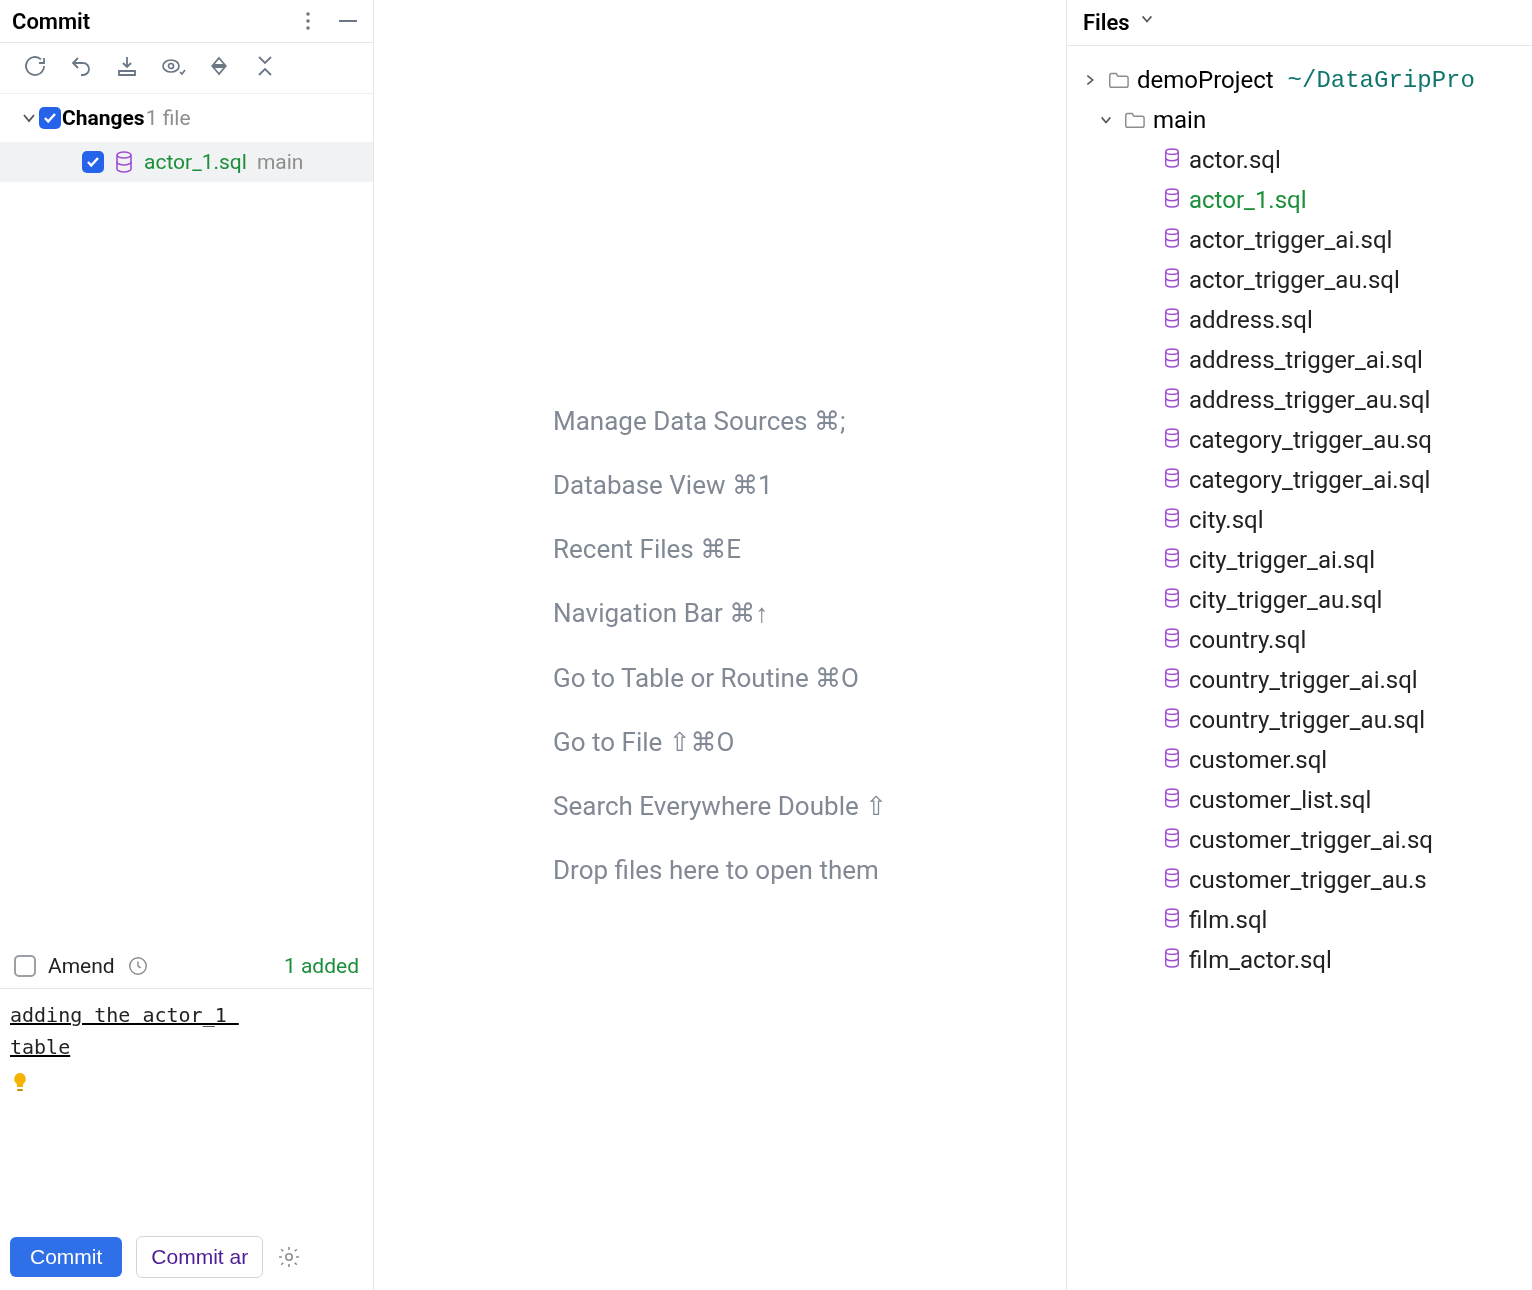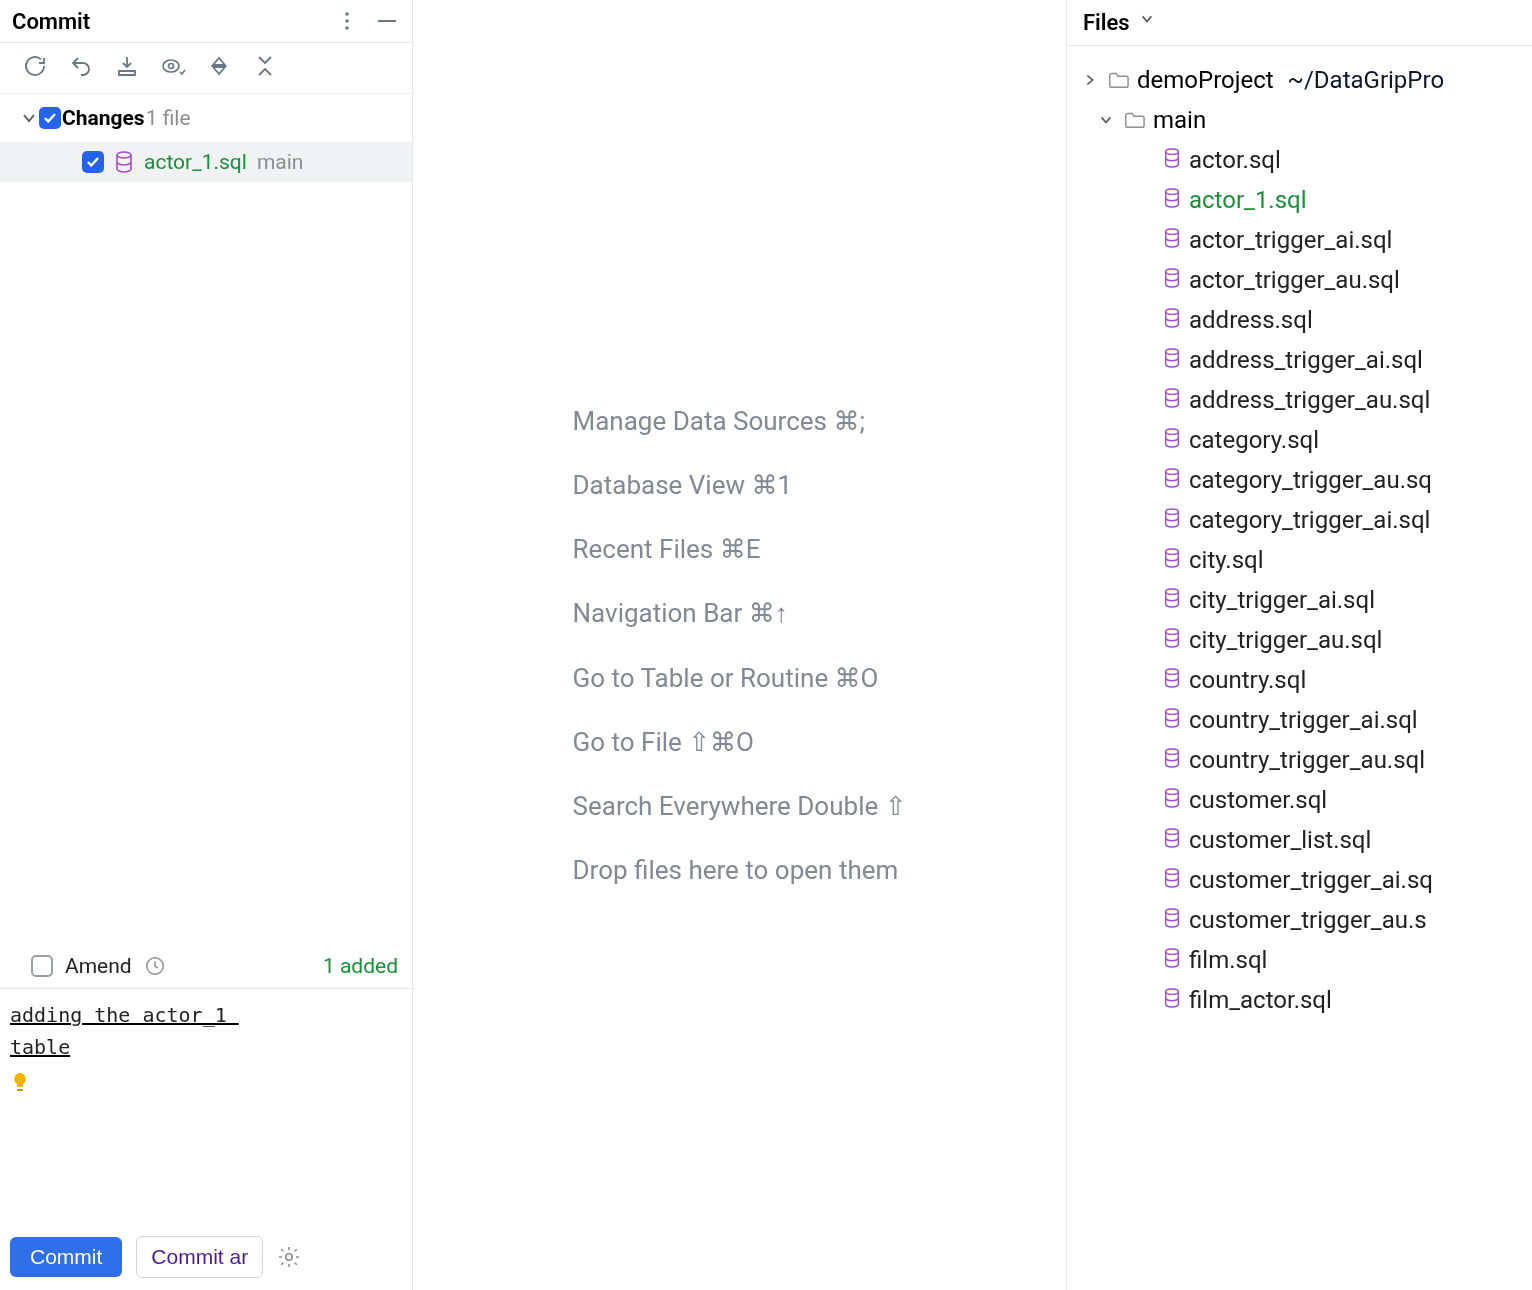--- a/index.html
+++ b/index.html
@@ -10,21 +10,21 @@
     color: #000;
     background: #fff;
     display: flex;
     height: 1290px;
     width: 1532px;
     overflow: hidden;
   }
 
   
   .left-panel {
-    width: 413px;
+    width: 374px;
     display: flex;
     flex-direction: column;
     border-right: 1px solid #e6e6e6;
   }
   .commit-header {
     display: flex;
     align-items: center;
     justify-content: space-between;
     padding: 8px 12px;
     border-bottom: 1px solid #e6e6e6;
@@ -68,21 +68,21 @@
   .db-icon { display:inline-flex; }
   .file-name { color:#1b8f3a; font-size:21px; }
   .file-branch { color:#8e8e8e; font-size:21px; }
 
   .left-spacer { flex:1; }
 
   .amend-row {
     display:flex; align-items:center; justify-content:space-between;
     padding: 10px 14px;
   }
-  .amend-left { display:flex; align-items:center; gap:12px;margin-left:17px; }
+  .amend-left { display:flex; align-items:center; gap:12px; }
   .amend-label { font-size:21px; color:#222; }
   .clock-icon { display:inline-flex; color:#8e8e8e;}
   .added-stat { color:#1b8f3a; font-size:21px; }
 
   .commit-msg-wrap{
     border-top:1px solid #e6e6e6;
     padding: 10px 8px 6px 10px;
     min-height: 240px;
     text-decoration: underline;
   }
@@ -137,21 +137,21 @@
   .files-tree{
     overflow:hidden;
     padding-top: 14px;
   }
   .tree-row{
     display:flex; align-items:center; gap:8px;
     padding: 6px 0 6px 14px;
     font-size:24px;
     white-space:nowrap;
   }
-  .tree-row .path-hint{ color:#0f172a; padding-left:6px;}
+  .tree-row .path-hint{ color:#0f766e; padding-left:6px;font-family:Liberation Mono, monospace;}
   .tree-row.sel{ background:#eef0f2; }
   .indent-0 .chevron{margin-left:0;}
   .indent-1{padding-left:30px;}
   .indent-3{padding-left:96px;}
   .folder-icon{display:inline-flex; color:#8e8e8e;}
   .sqlfile{ display:flex; align-items:center; gap:8px;}
   .sqlfile .file-label{ color:#222;}
   .sqlfile .file-label.active{ color:#1b8f3a;}
 </style>
 </head>
@@ -395,28 +395,20 @@
             <path d="M3 11v7c0 1.6 3.1 3 7 3s7-1.4 7-3v-7"></path>
           </svg></span>
         <span class="file-label">address_trigger_au.sql</span>
       </div>
       <div class="tree-row indent-3 sqlfile">
         <span><svg width="18" height="20" viewBox="0 0 20 22" fill="none" stroke="#a04dd4" stroke-width="1.6">
             <ellipse cx="10" cy="4" rx="7" ry="3"></ellipse>
             <path d="M3 4v7c0 1.6 3.1 3 7 3s7-1.4 7-3V4"></path>
             <path d="M3 11v7c0 1.6 3.1 3 7 3s7-1.4 7-3v-7"></path>
           </svg></span>
-        <span class="file-label">category.sql</span>
-      </div>
-      <div class="tree-row indent-3 sqlfile">
-        <span><svg width="18" height="20" viewBox="0 0 20 22" fill="none" stroke="#a04dd4" stroke-width="1.6">
-            <ellipse cx="10" cy="4" rx="7" ry="3"></ellipse>
-            <path d="M3 4v7c0 1.6 3.1 3 7 3s7-1.4 7-3V4"></path>
-            <path d="M3 11v7c0 1.6 3.1 3 7 3s7-1.4 7-3v-7"></path>
-          </svg></span>
         <span class="file-label">category_trigger_au.sq</span>
       </div>
       <div class="tree-row indent-3 sqlfile">
         <span><svg width="18" height="20" viewBox="0 0 20 22" fill="none" stroke="#a04dd4" stroke-width="1.6">
             <ellipse cx="10" cy="4" rx="7" ry="3"></ellipse>
             <path d="M3 4v7c0 1.6 3.1 3 7 3s7-1.4 7-3V4"></path>
             <path d="M3 11v7c0 1.6 3.1 3 7 3s7-1.4 7-3v-7"></path>
           </svg></span>
         <span class="file-label">category_trigger_ai.sql</span>
       </div>

